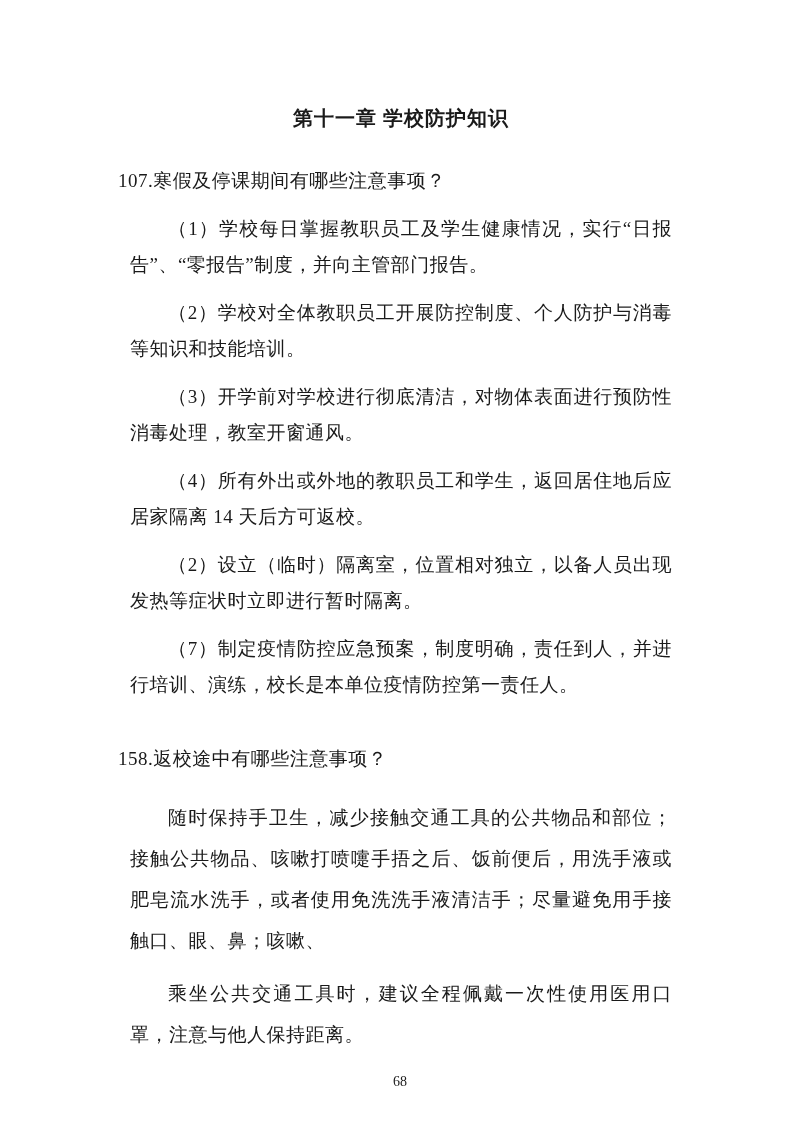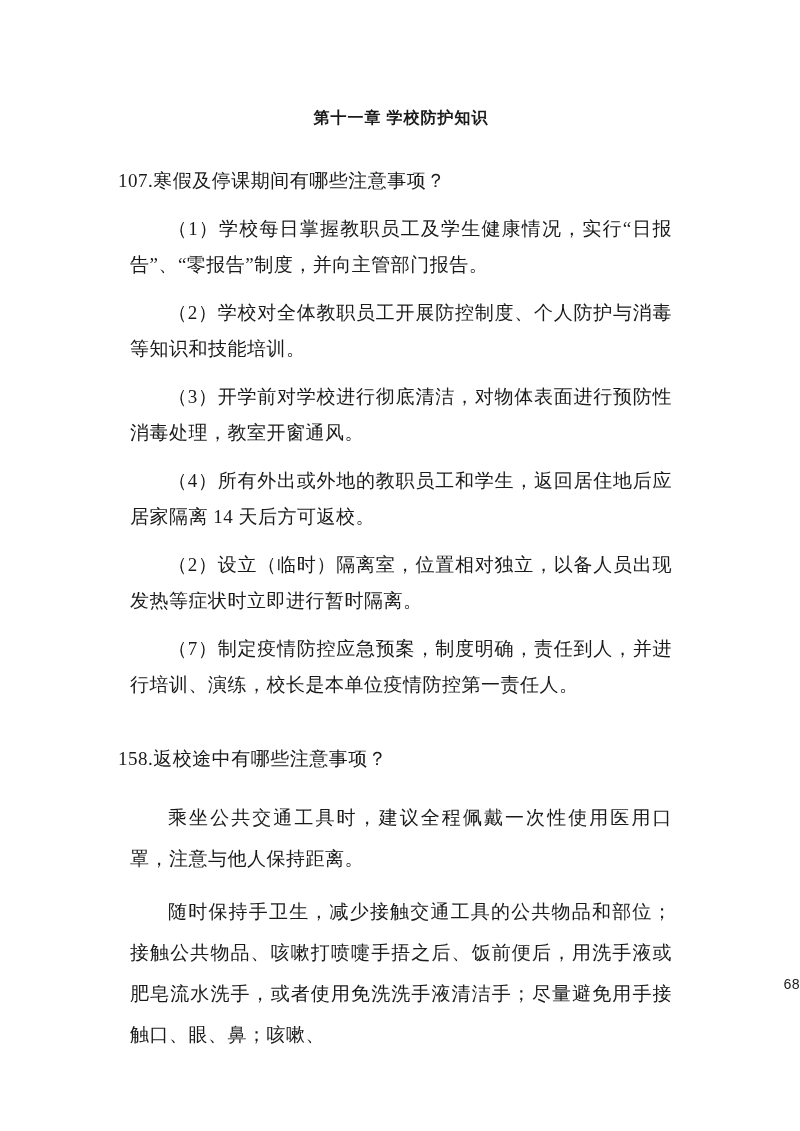--- a/index.html
+++ b/index.html
@@ -17,21 +17,21 @@
     overflow: hidden;
     box-sizing: border-box;
   }
   .content {
     padding: 0 116px 0 118px;
     box-sizing: border-box;
   }
   .chapter-title {
     margin: 0;
     padding-top: 103px;
-    font-size: 16px;
+    font-size: 20px;
     line-height: 30px;
     font-weight: bold;
     text-align: center;
     letter-spacing: 1px;
   }
   .q-heading {
     margin: 34px 0 0 0;
     font-size: 19px;
     line-height: 28px;
     font-weight: normal;
@@ -57,28 +57,28 @@
     line-height: 41px;
   }
   .s108 p:first-of-type {
     margin-top: 24px;
   }
   .s108 p + p {
     margin-top: 5px;
   }
   .page-number {
     position: absolute;
-    top: 975px;
+    top: 1072px;
     left: 0;
     width: 100%;
-    text-align: right;
+    text-align: center;
     font-size: 14px;
     line-height: 20px;
     color: #1a1a1a;
-    font-family: Liberation Mono, monospace;
+    font-family: Liberation Serif, serif;
   }
 </style>
 </head>
 <body>
 
 <div class="page">
   <div class="content">
 
     <h1 class="chapter-title">第十一章 学校防护知识</h1>
 
@@ -87,20 +87,20 @@
       <p>（1）学校每日掌握教职员工及学生健康情况，实行“日报告”、“零报告”制度，并向主管部门报告。</p>
       <p>（2）学校对全体教职员工开展防控制度、个人防护与消毒等知识和技能培训。</p>
       <p>（3）开学前对学校进行彻底清洁，对物体表面进行预防性消毒处理，教室开窗通风。</p>
       <p>（4）所有外出或外地的教职员工和学生，返回居住地后应居家隔离 14 天后方可返校。</p>
       <p>（2）设立（临时）隔离室，位置相对独立，以备人员出现发热等症状时立即进行暂时隔离。</p>
       <p>（7）制定疫情防控应急预案，制度明确，责任到人，并进行培训、演练，校长是本单位疫情防控第一责任人。</p>
     </section>
 
     <section class="s108">
       <h2 class="q-heading">158.返校途中有哪些注意事项？</h2>
+      <p>随时保持手卫生，减少接触交通工具的公共物品和部位；接触公共物品、咳嗽打喷嚏手捂之后、饭前便后，用洗手液或肥皂流水洗手，或者使用免洗洗手液清洁手；尽量避免用手接触口、眼、鼻；咳嗽、</p>
       <p>乘坐公共交通工具时，建议全程佩戴一次性使用医用口罩，注意与他人保持距离。</p>
-      <p>随时保持手卫生，减少接触交通工具的公共物品和部位；接触公共物品、咳嗽打喷嚏手捂之后、饭前便后，用洗手液或肥皂流水洗手，或者使用免洗洗手液清洁手；尽量避免用手接触口、眼、鼻；咳嗽、</p>
     </section>
 
   </div>
 
   <div class="page-number">68</div>
 </div>
 
 </body></html>

